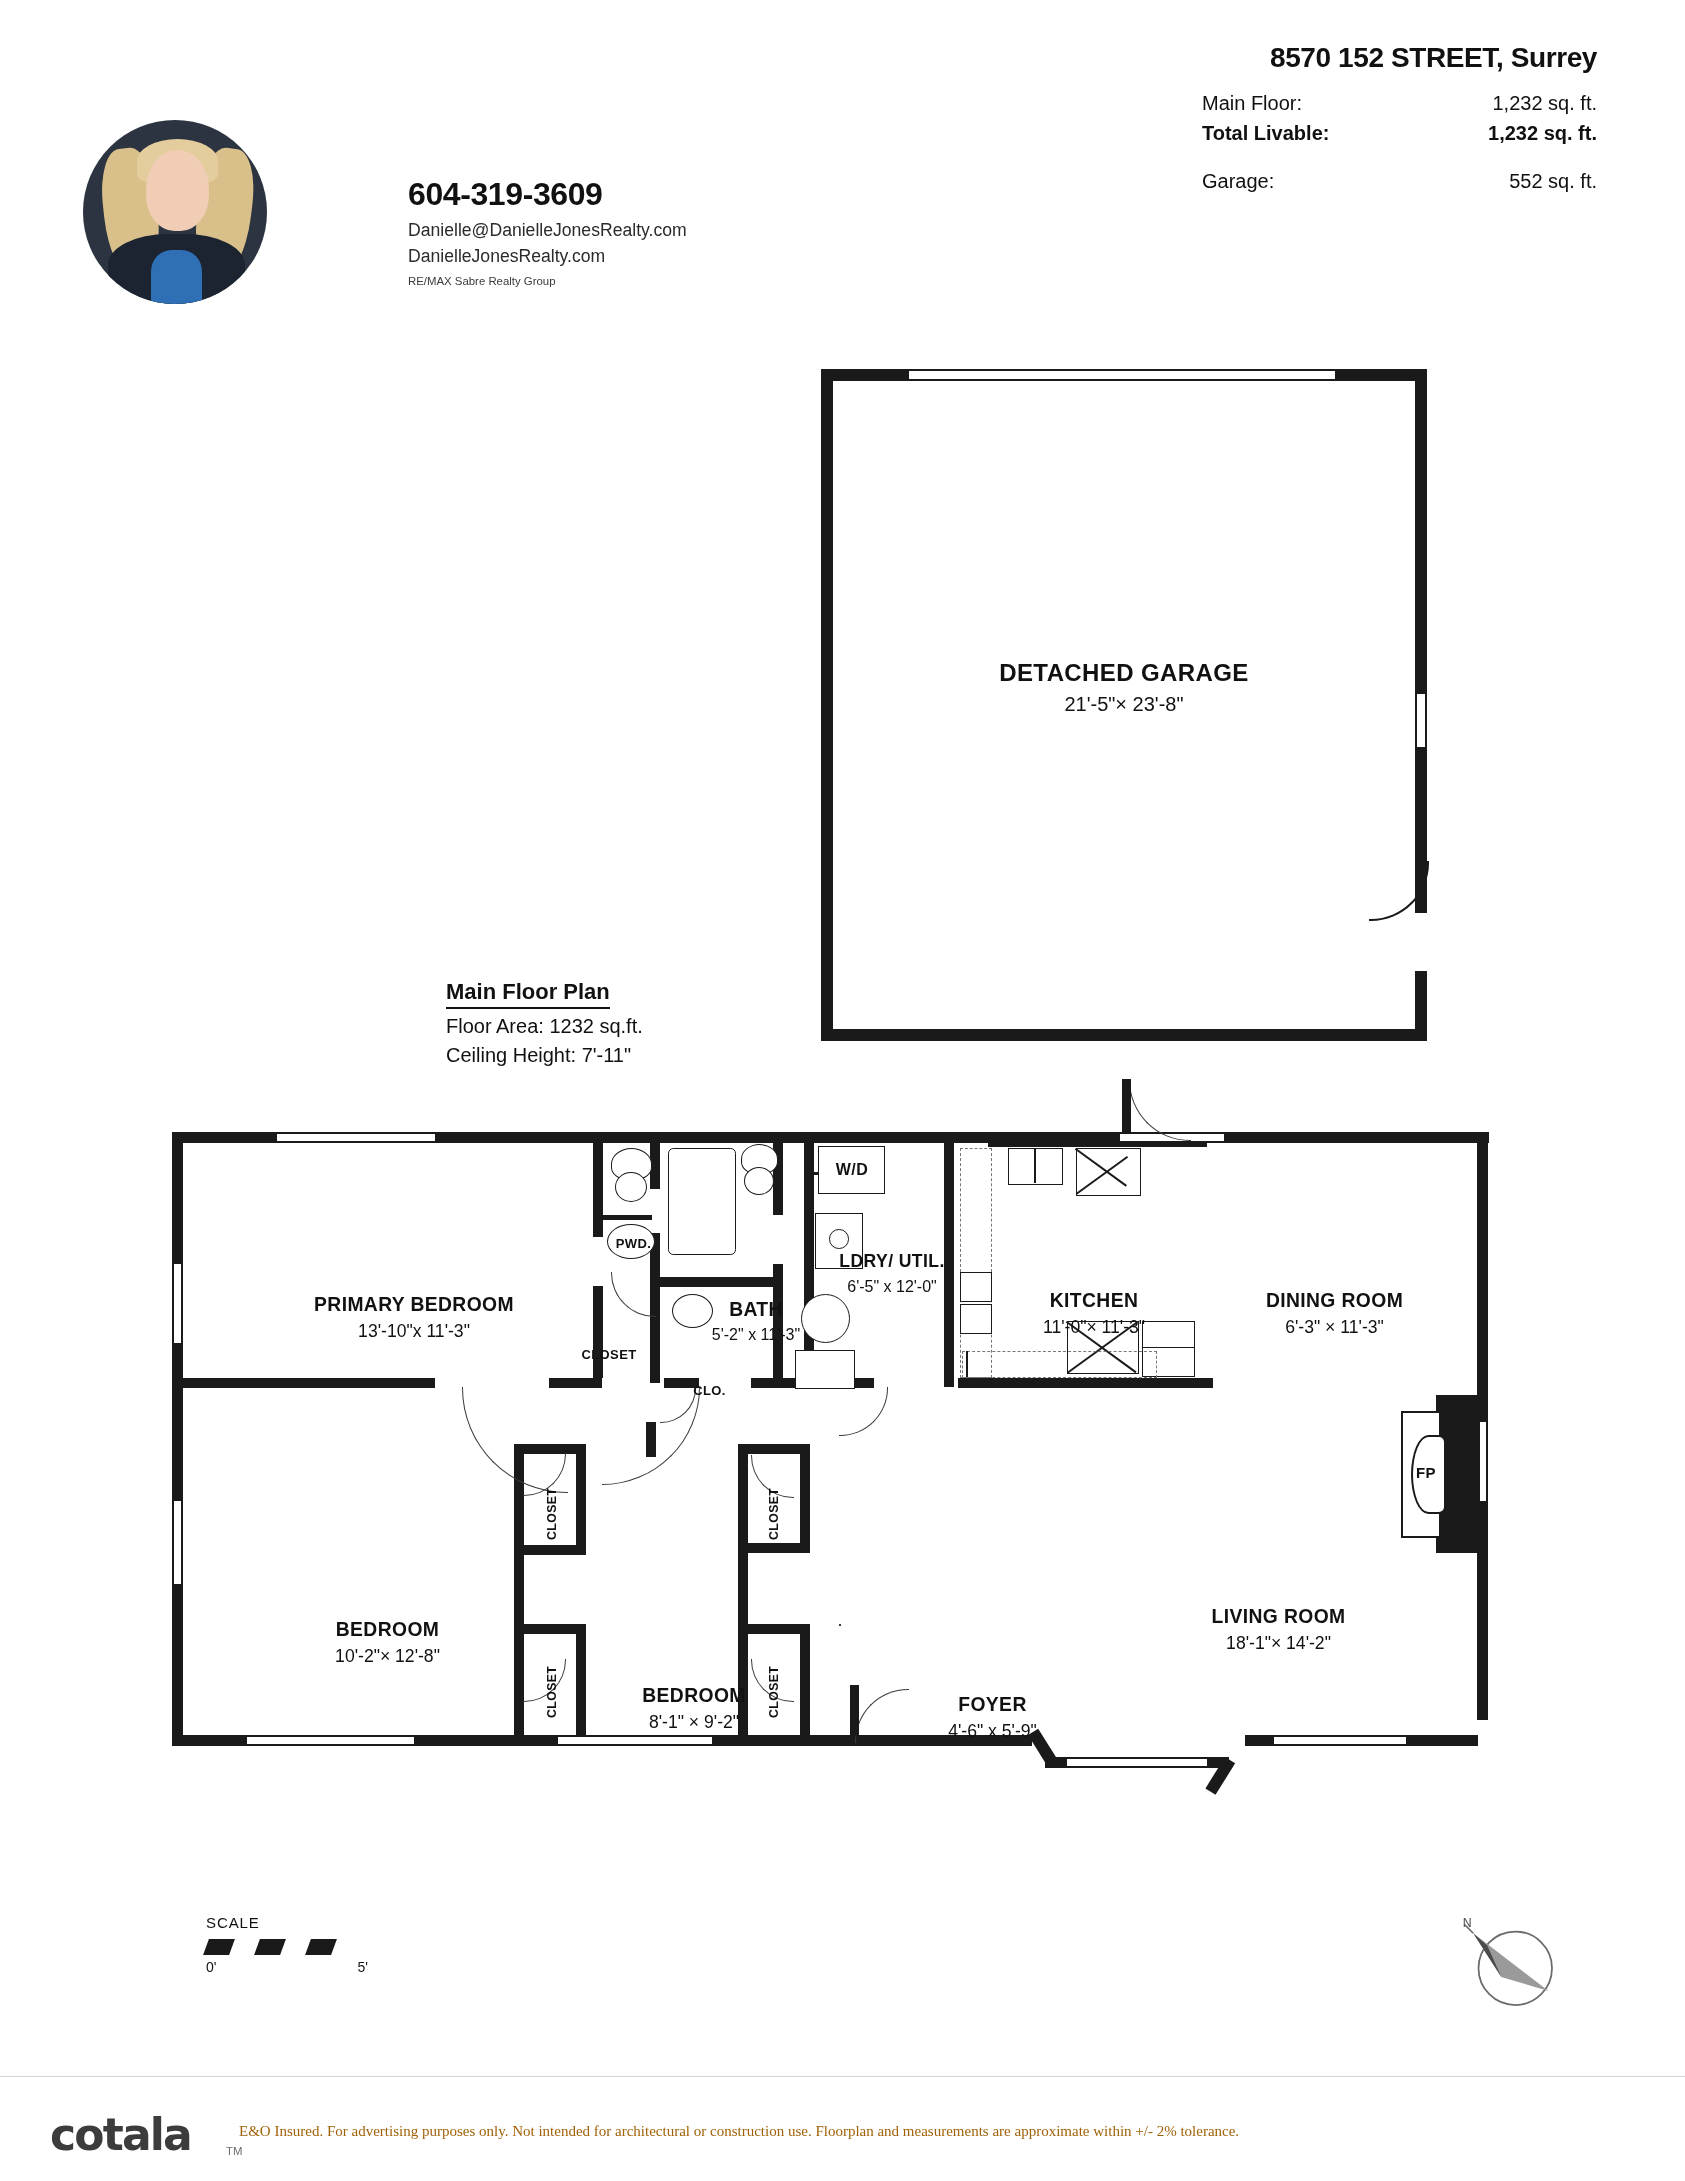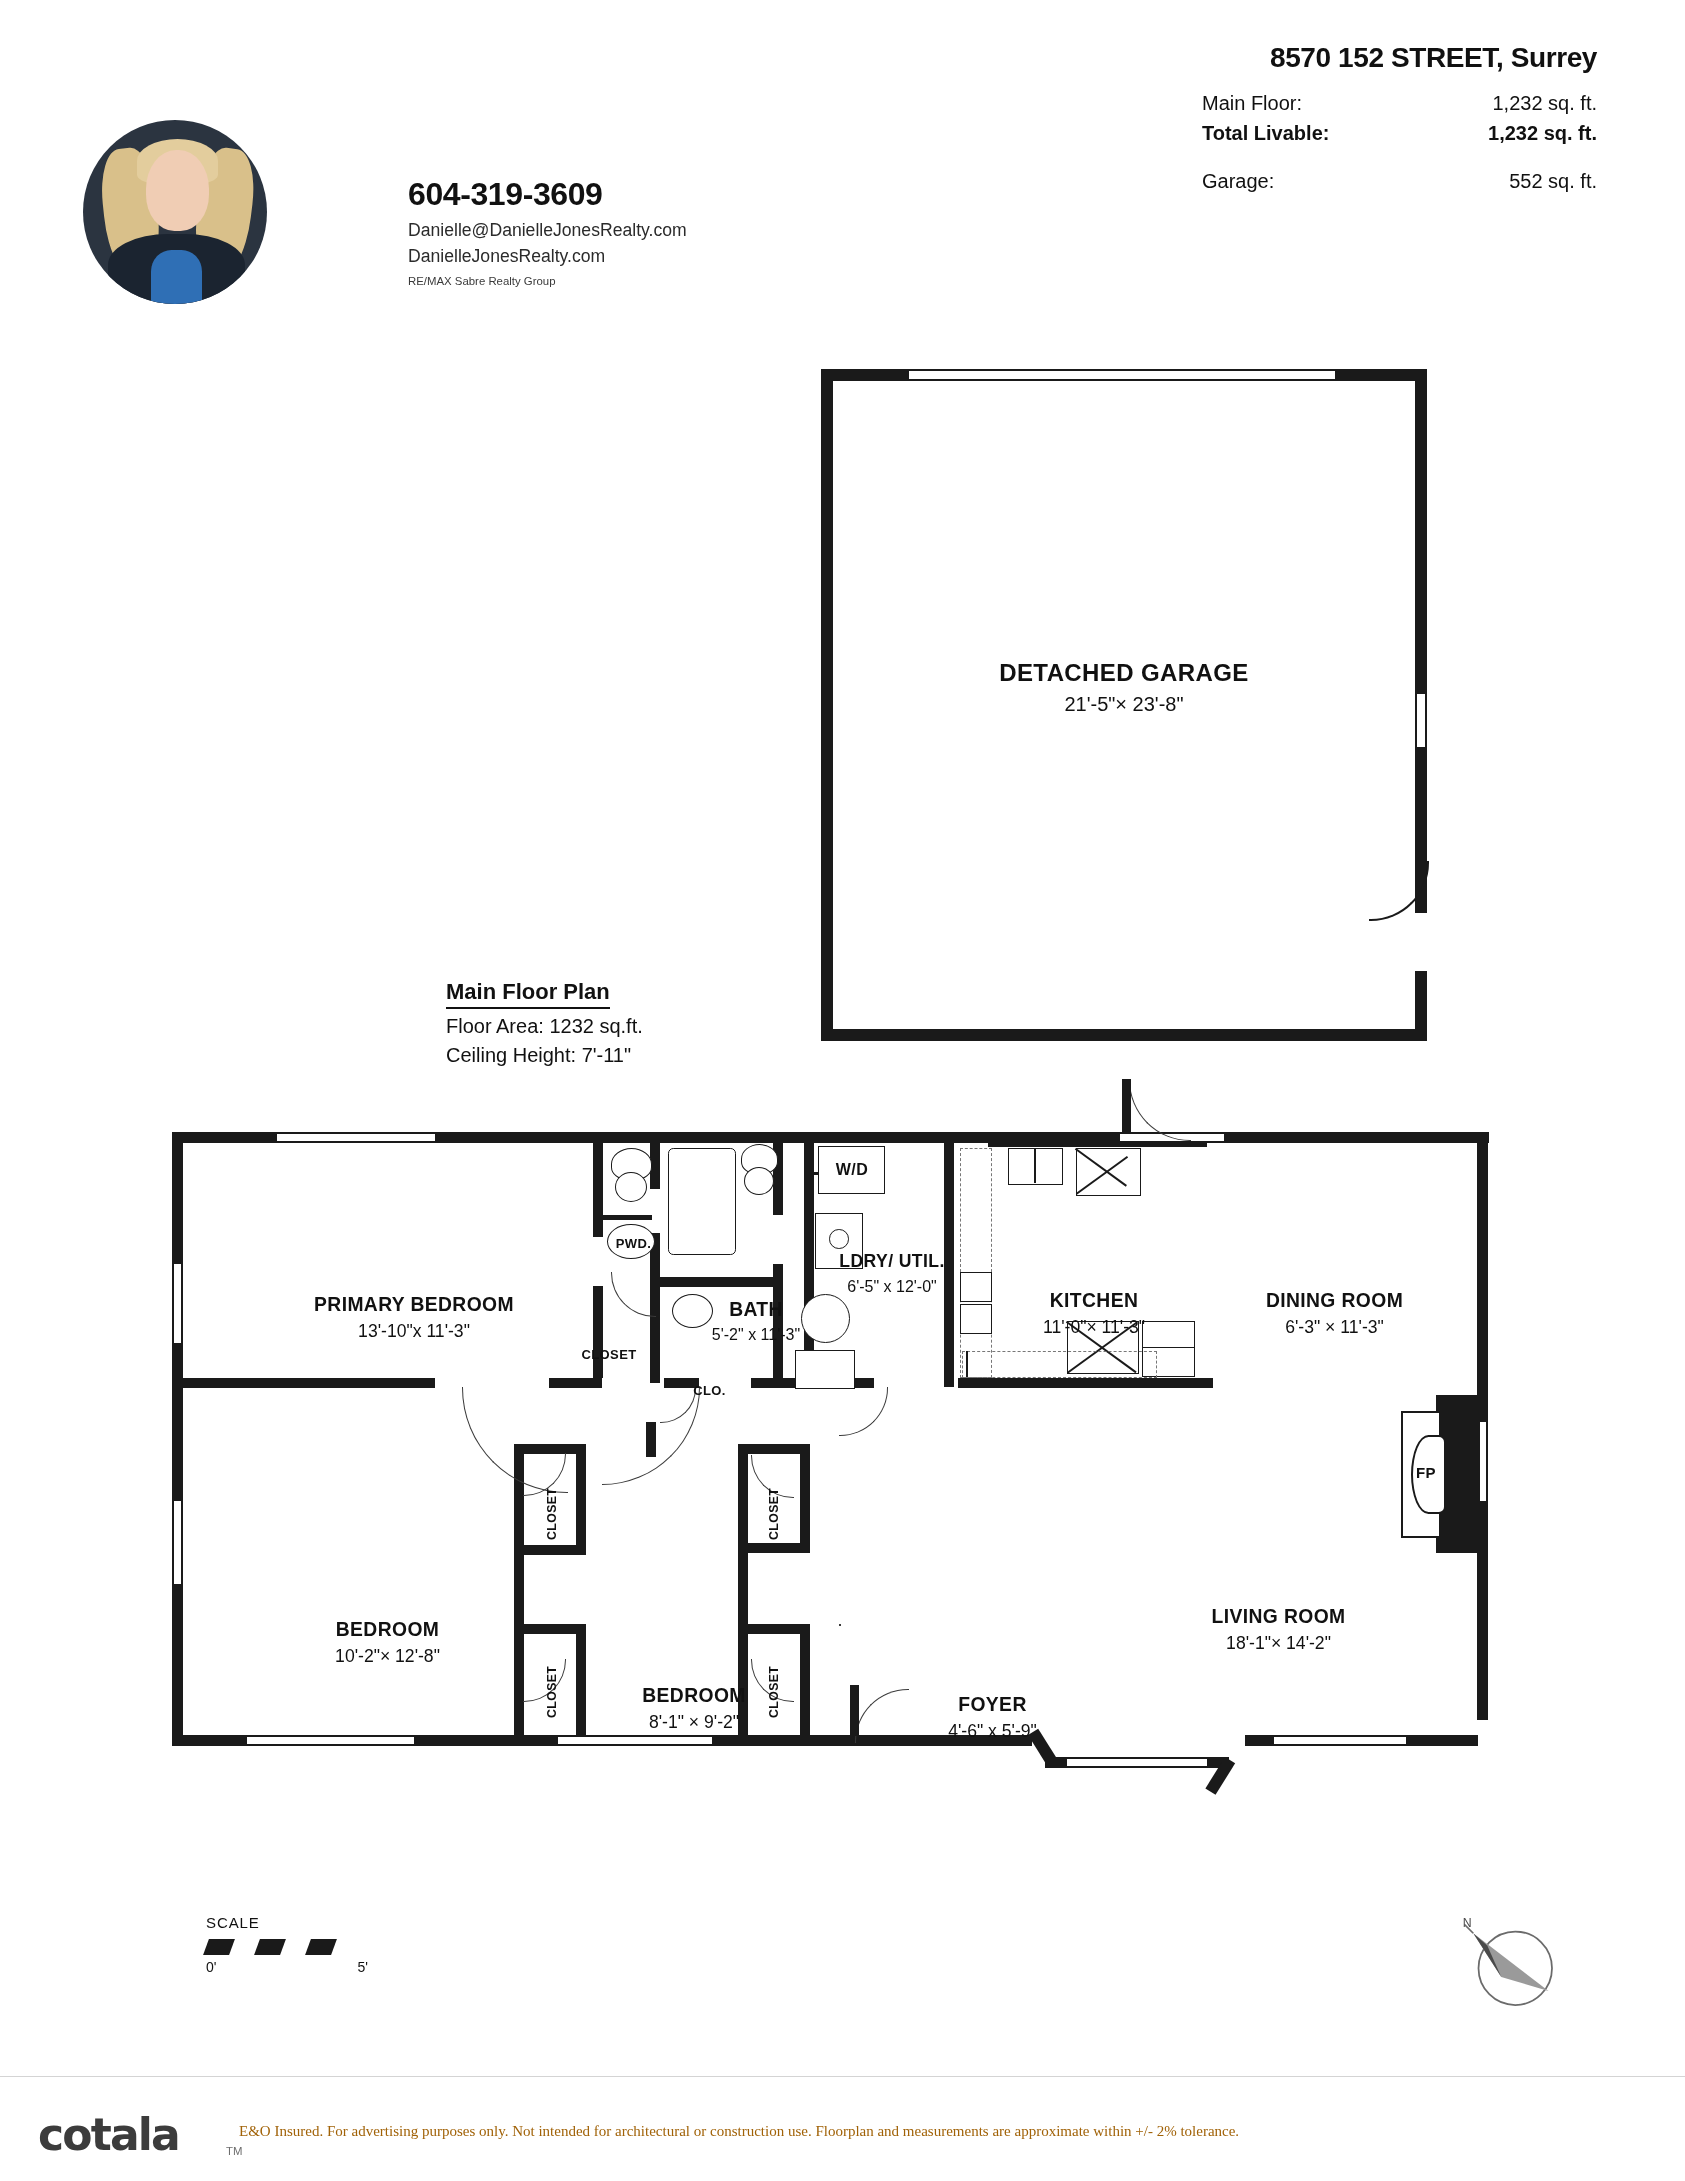--- a/index.html
+++ b/index.html
@@ -284,21 +284,21 @@
   #compass {
     position: absolute; right: 119px; top: 1914px; width: 105px; height: 105px;
   }
 
   
   #footer {
     position: absolute; left: 0; bottom: 0; width: 1685px; height: 104px;
     border-top: 1.8px solid #d4d4d4;
   }
   #cotala {
-    position: absolute; left: 38px; top: 32px;
+    position: absolute; left: 50px; top: 32px;
     font-size: 44px; font-weight: bold; letter-spacing: -1.8px; color: #3c3c3c;
     font-family: "DejaVu Sans", sans-serif;
   }
   #cotala-tm {
     position: absolute; left: 226px; top: 68px; font-size: 11.4px; color: #6d6d6d;
   }
   #disclaimer {
     position: absolute; left: 239px; top: 46px;
     font-size: 15px; color: #a16207; font-family: Liberation Serif, serif;
   }

